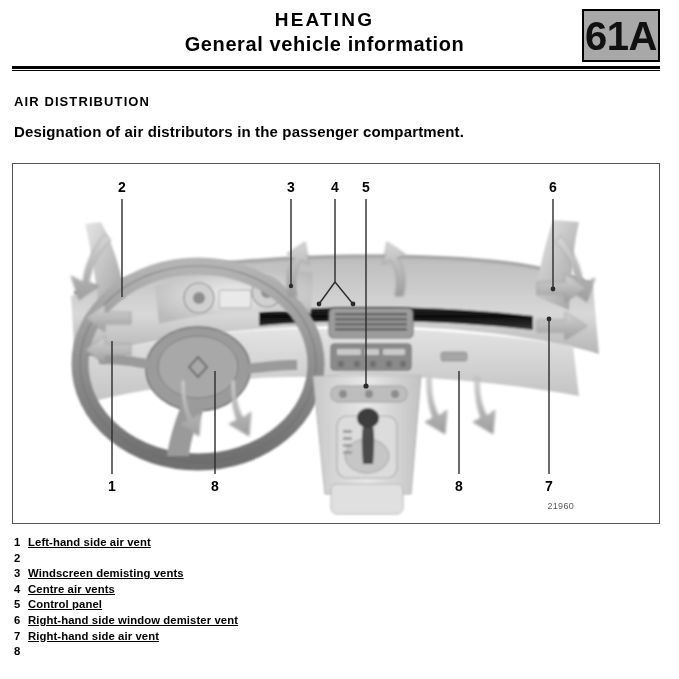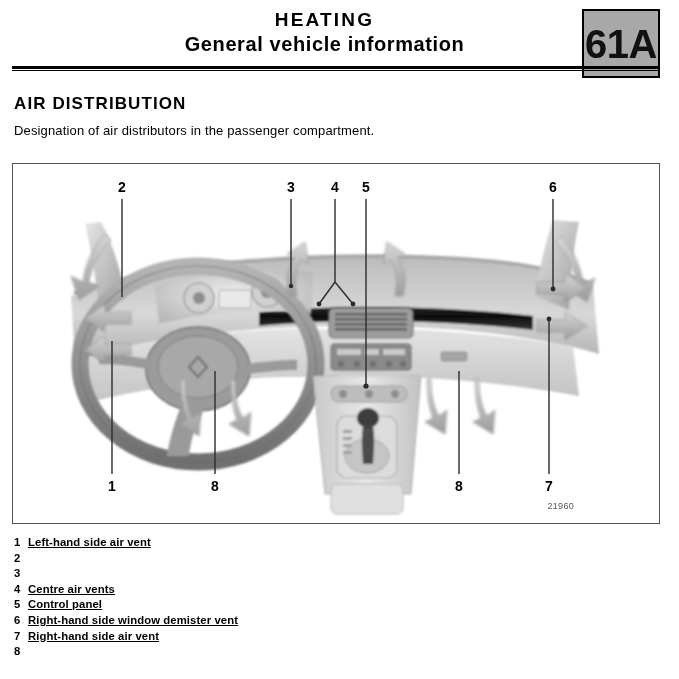--- a/index.html
+++ b/index.html
@@ -40,21 +40,21 @@
     font-size: 20px;
     font-weight: bold;
     letter-spacing: 0.6px;
     line-height: 25px;
     white-space: nowrap;
   }
   #section-badge {
     position: absolute;
     right: 19px; top: 9px;
     width: 78px;
-    height: 69px;
+    height: 53px;
     background: #a8a8a8;
     border: 2px solid #000000;
     box-sizing: border-box;
     display: flex;
     align-items: center;
     justify-content: center;
   }
   #section-badge .badge-text {
     font-size: 40px;
     font-weight: bold;
@@ -80,30 +80,30 @@
     position: absolute;
     left: 0; top: 4px;
     width: 648px; height: 1px;
     background: #000000;
   }
 
   
   #air-distribution-heading {
     position: absolute;
     left: 14px; top: 94px;
-    font-size: 17px;
+    font-size: 13px;
     font-weight: bold;
     letter-spacing: 1.1px;
     white-space: nowrap;
   }
   #intro-paragraph {
     position: absolute;
     left: 14px; top: 123px;
-    font-size: 13px;
-    font-weight: normal;
+    font-size: 15px;
+    font-weight: bold;
     letter-spacing: 0.15px;
     white-space: nowrap;
   }
 
   
   #figure-frame {
     position: absolute;
     left: 12px; top: 163px;
     width: 648px;
     height: 361px;
@@ -408,20 +408,21 @@
 <div id="legend">
   <div class="legend-item">
     <span class="legend-num">1</span>
     <span class="legend-label">Left-hand side air vent</span>
   </div>
   <div class="legend-item">
     <span class="legend-num">2</span>
   </div>
   <div class="legend-item">
     <span class="legend-num">3</span>
+    <span class="legend-label">Windscreen demisting vents</span>
   </div>
   <div class="legend-item">
     <span class="legend-num">4</span>
     <span class="legend-label">Centre air vents</span>
   </div>
   <div class="legend-item">
     <span class="legend-num">5</span>
     <span class="legend-label">Control panel</span>
   </div>
   <div class="legend-item">

